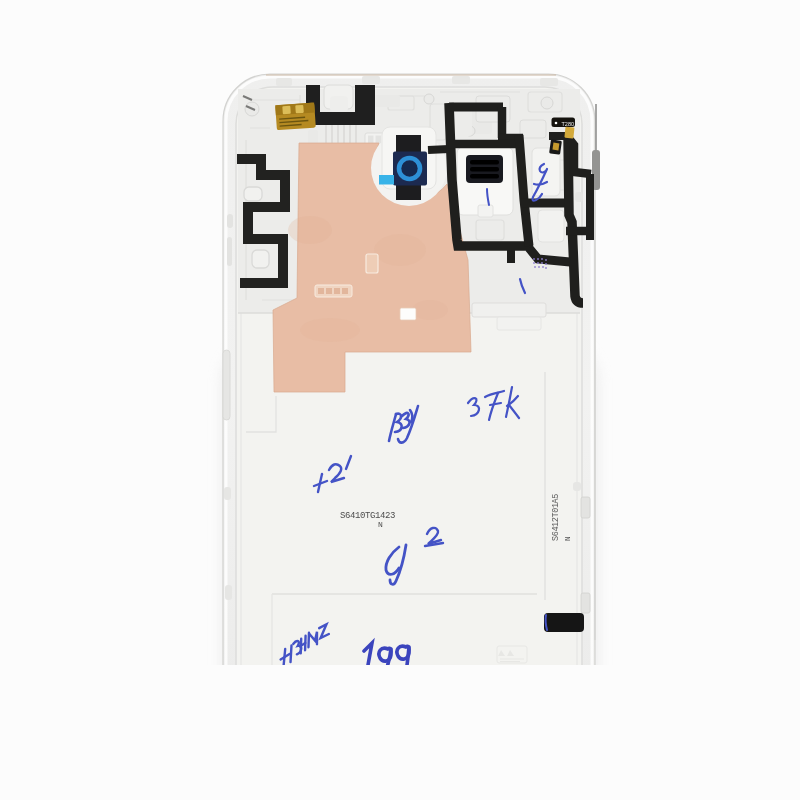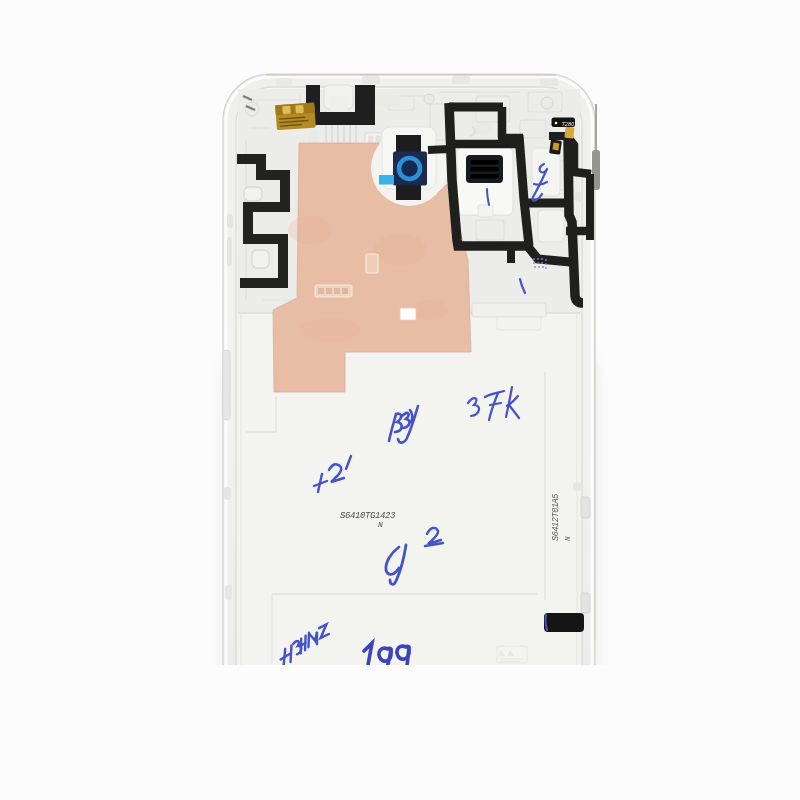--- a/index.html
+++ b/index.html
@@ -1,16 +1,16 @@
 <!DOCTYPE html>
 <html><head>
 <meta charset="utf-8">
 <style>
 html,body{margin:0;padding:0;background:#fcfcfc;}
-#stage{width:800px;height:665px;position:relative;overflow:hidden;background:#a16207;font-family:"Liberation Sans",sans-serif;font-style:italic;}
+#stage{width:800px;height:665px;position:relative;overflow:hidden;background:#a16207;font-family:"Liberation Sans",sans-serif;}
 </style>
 </head>
 <body>
 <div id="stage">
 <svg width="800" height="800" viewBox="0 0 800 800">
 <defs>
 <filter id="blurS" x="-50%" y="-50%" width="200%" height="200%">
           <feGaussianBlur stdDeviation="6"></feGaussianBlur>
         </filter>
 <filter id="blurT" x="-50%" y="-50%" width="200%" height="200%">

